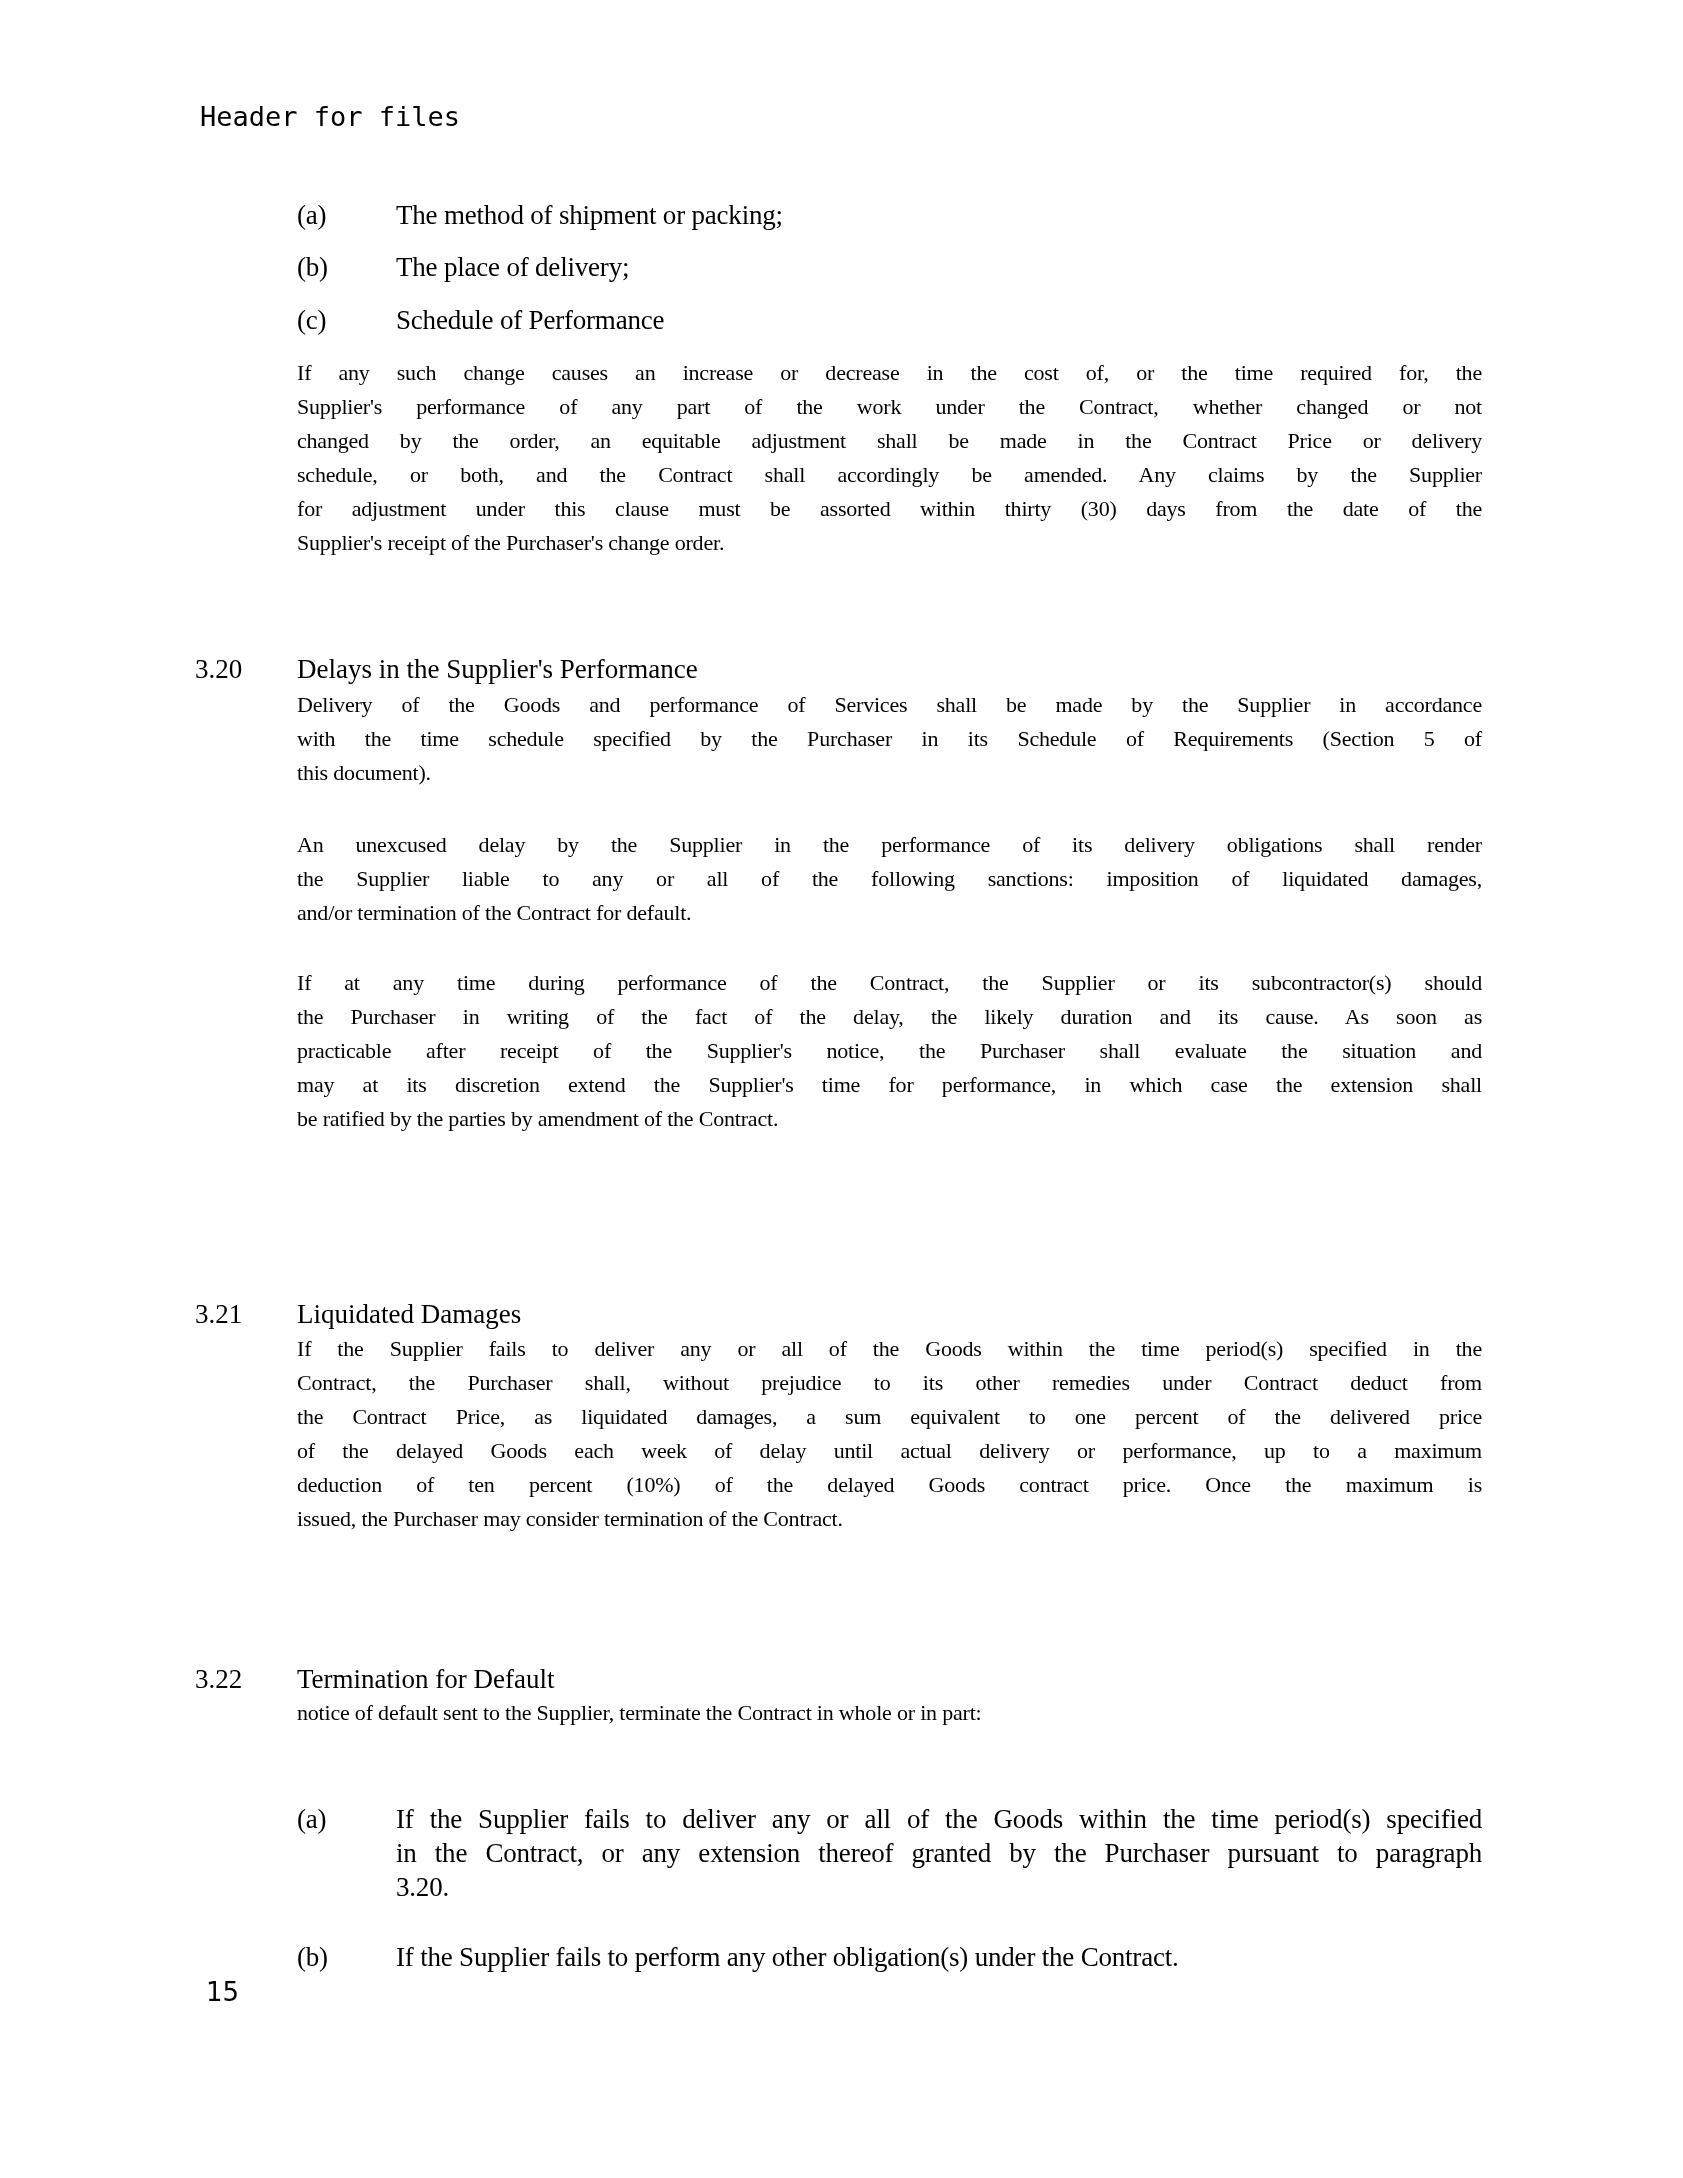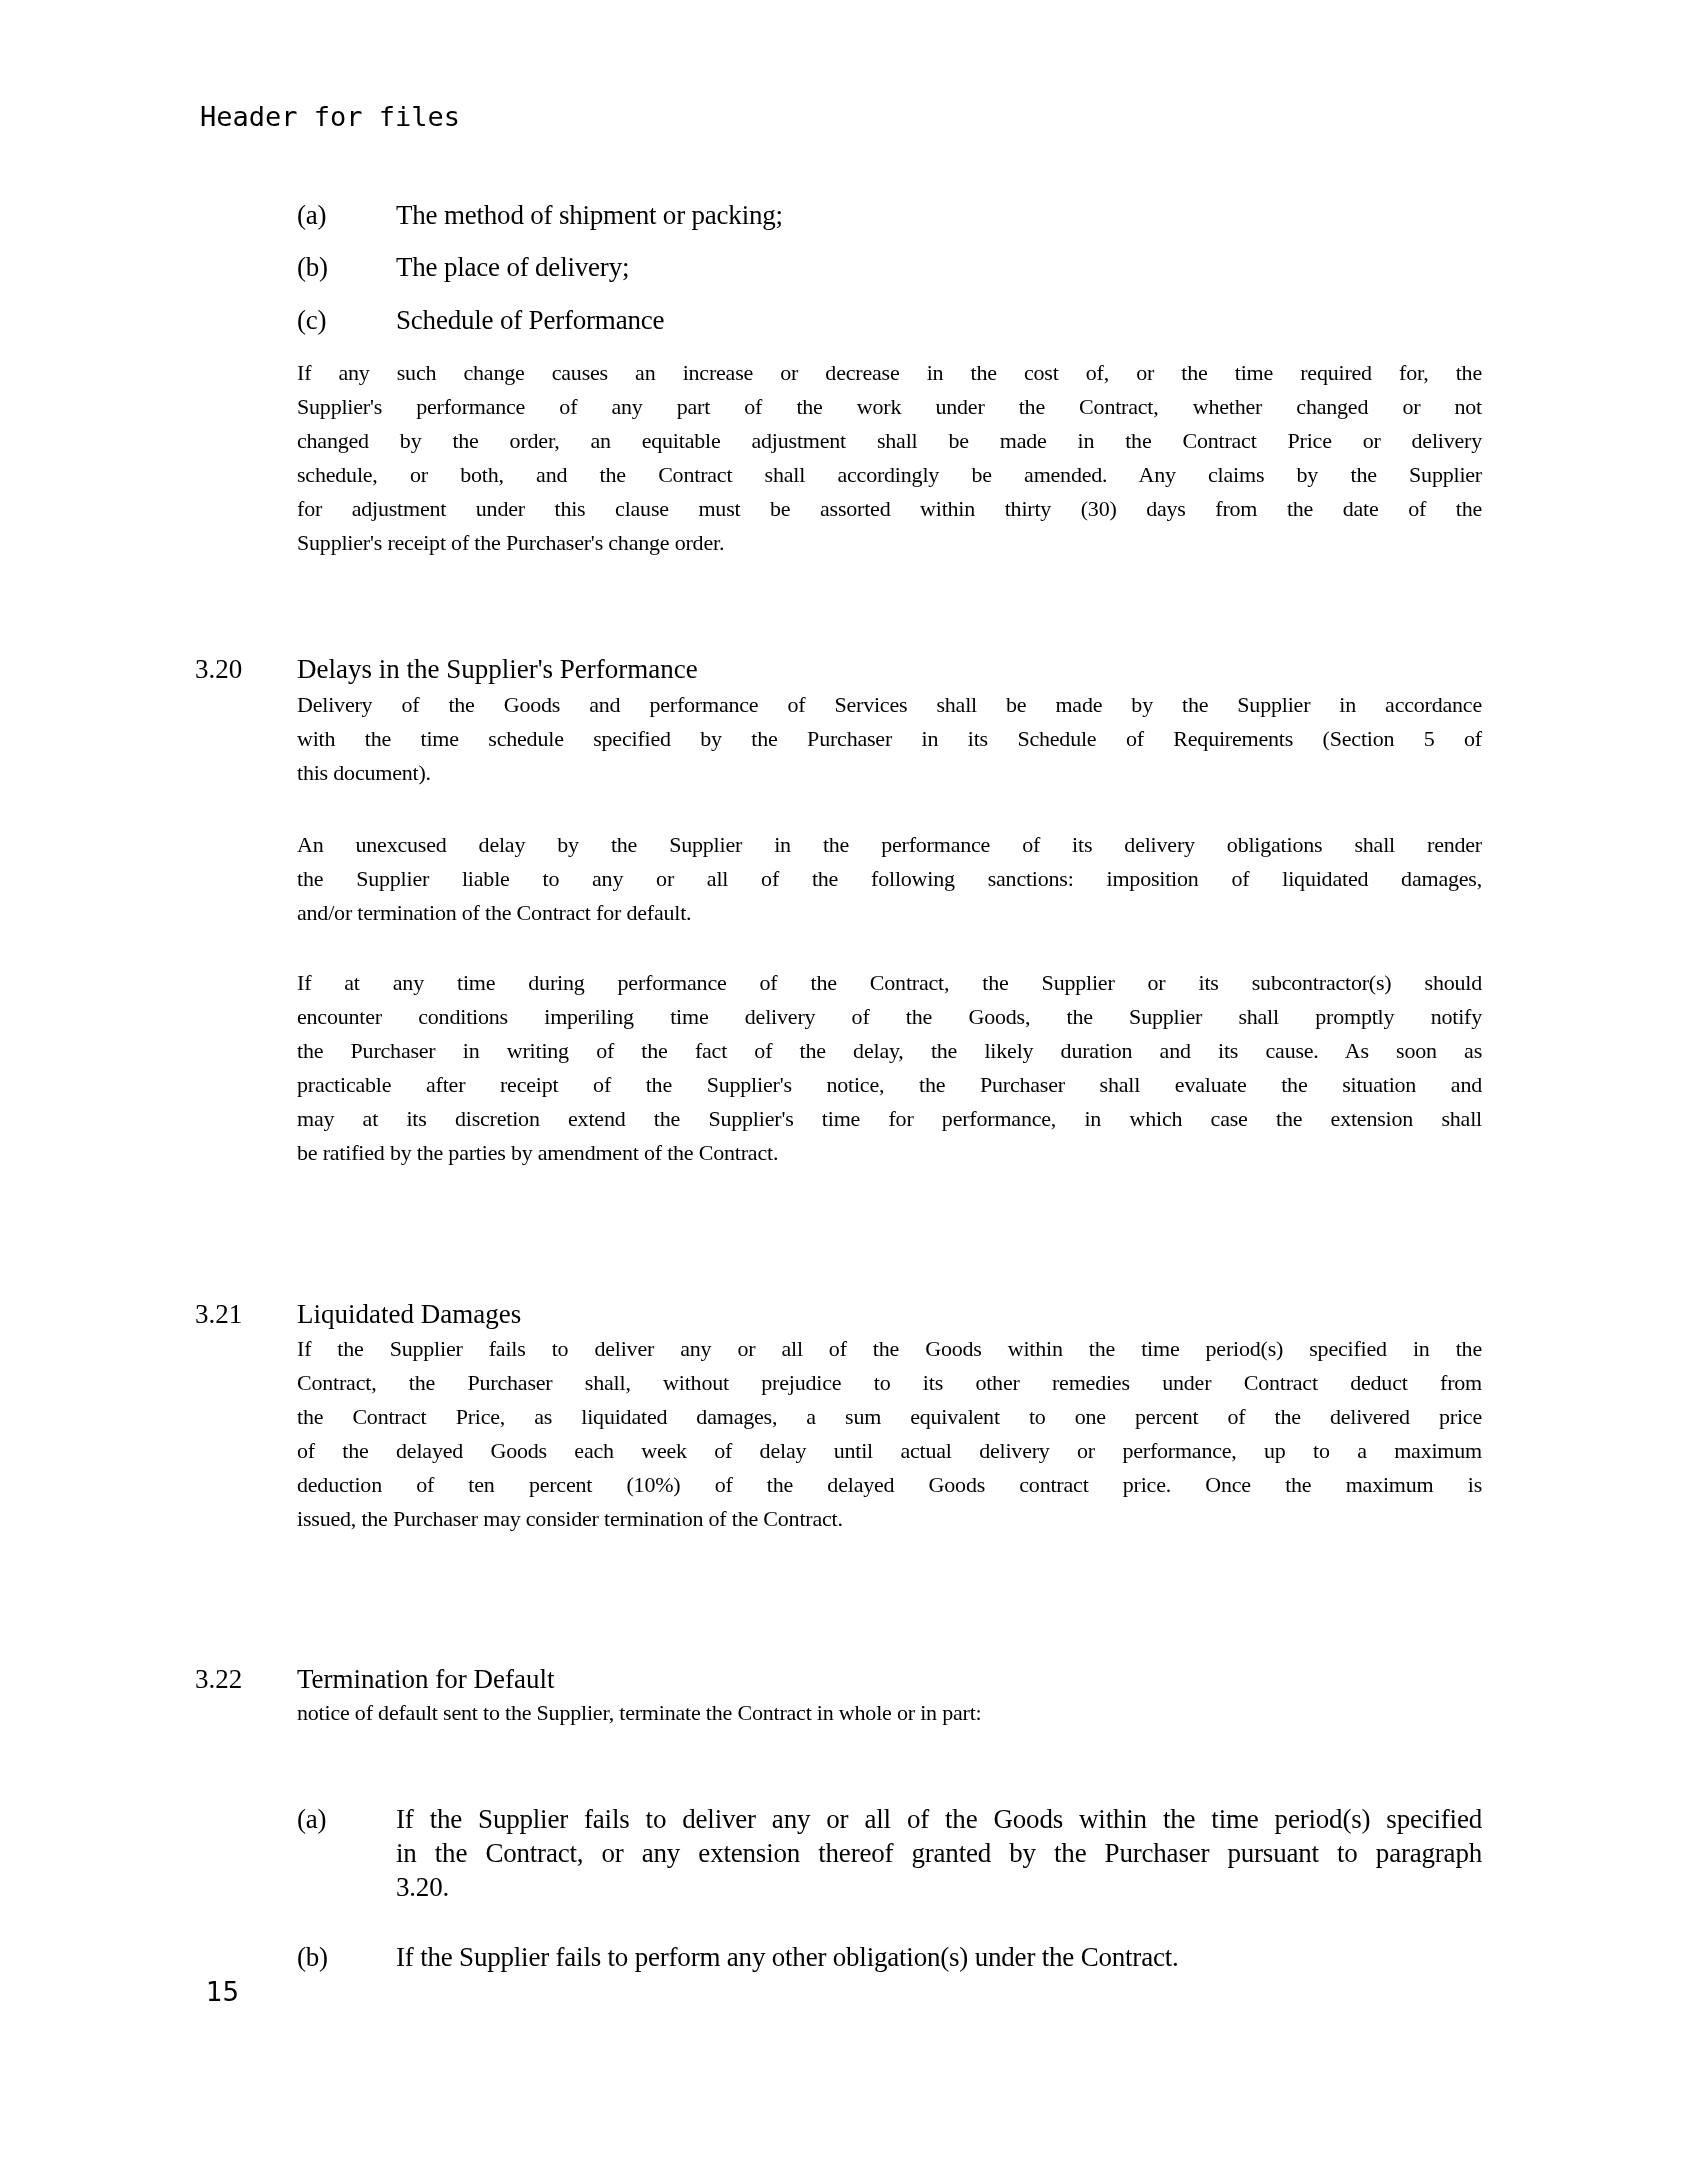--- a/index.html
+++ b/index.html
@@ -101,21 +101,20 @@
       <div class="line">with the time schedule specified by the Purchaser in its Schedule of Requirements (Section 5 of</div>
       <div class="line last">this document).</div>
     </div>
   <div class="para" style="top:828px">
       <div class="line">An unexcused delay by the Supplier in the performance of its delivery obligations shall render</div>
       <div class="line">the Supplier liable to any or all of the following sanctions: imposition of liquidated damages,</div>
       <div class="line last">and/or termination of the Contract for default.</div>
     </div>
   <div class="para" style="top:966px">
       <div class="line">If at any time during performance of the Contract, the Supplier or its subcontractor(s) should</div>
-      <div class="line">encounter conditions imperiling time delivery of the Goods, the Supplier shall promptly notify</div>
       <div class="line">the Purchaser in writing of the fact of the delay, the likely duration and its cause.  As soon as</div>
       <div class="line">practicable after receipt of the Supplier's notice, the Purchaser shall evaluate the situation and</div>
       <div class="line">may at its discretion extend the Supplier's time for performance, in which case the extension shall</div>
       <div class="line last">be ratified by the parties by amendment of the Contract.</div>
     </div>
 
   <div class="heading" style="top:1261px">
     <span class="sec-num">3.21</span><span class="sec-title">Liquidated Damages</span>
   </div>
   <div class="para" style="top:1332px">

